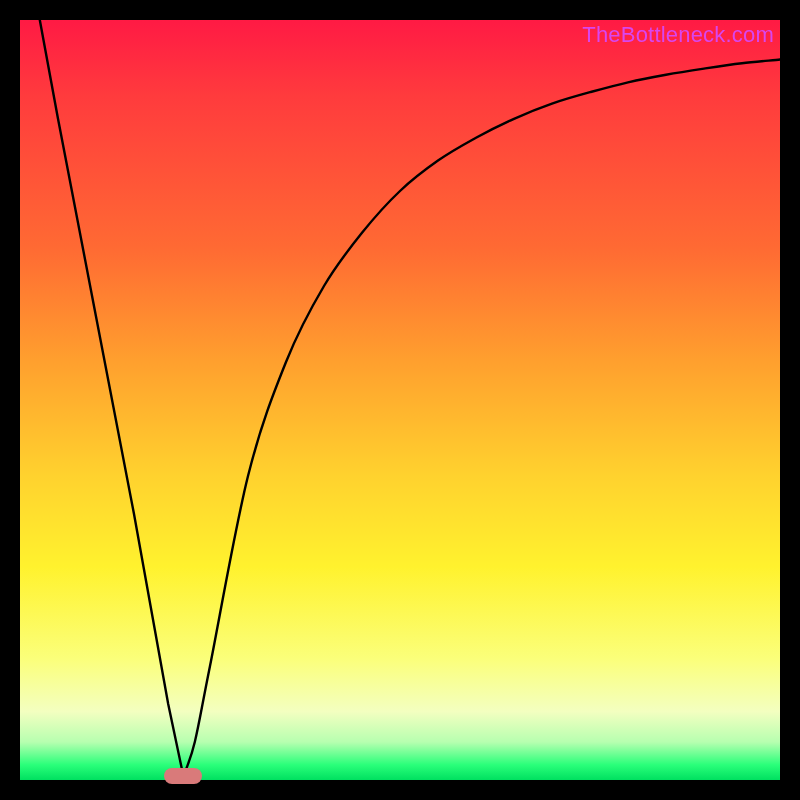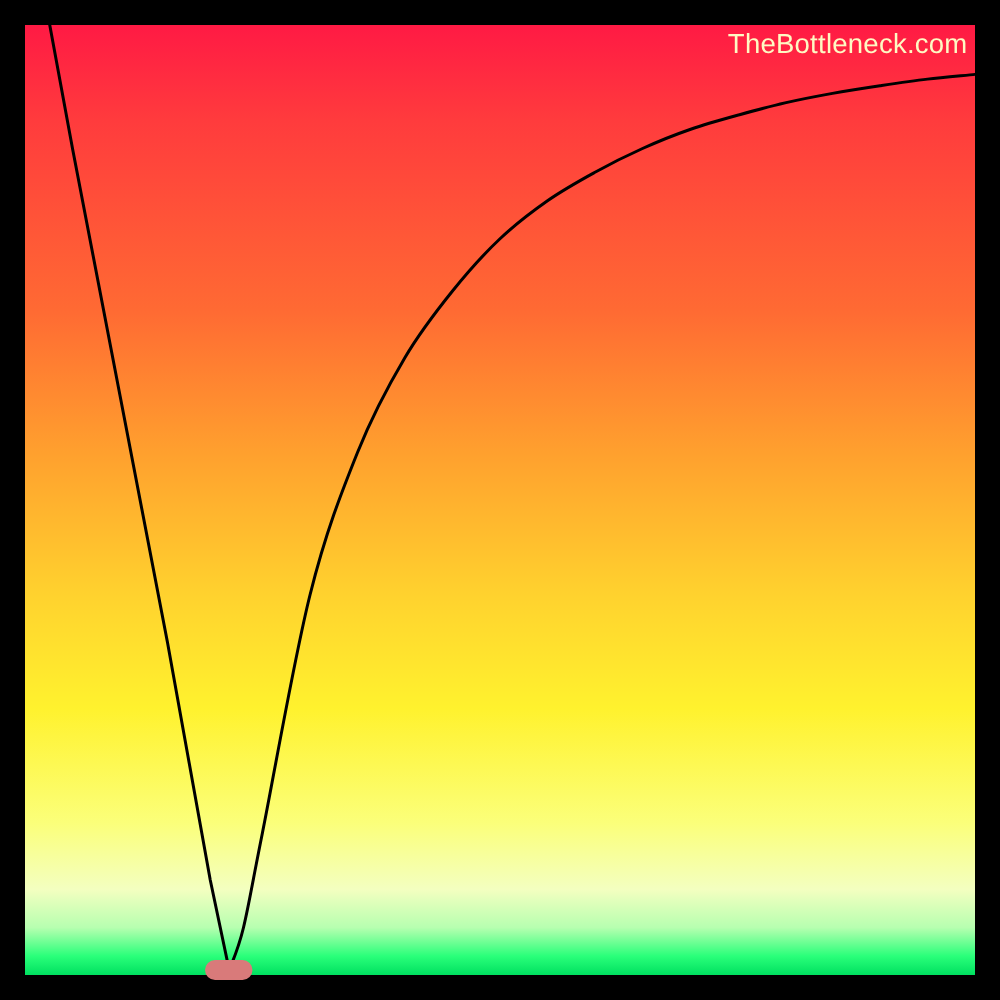--- a/index.html
+++ b/index.html
@@ -38,21 +38,21 @@
       #f3ffc0 91%,
       #b7ffb0 95%,
       #2aff7a 98%,
       #00e060 100%
     );
   }
   .watermark {
     position: absolute;
     top: 2px;
     right: 6px;
-    color: #fef9c3;
+    color: #d946ef;
     font-size: 22px;
     font-weight: 500;
     letter-spacing: 0.2px;
     user-select: none;
   }
   svg.curve {
     position: absolute;
     left: 0;
     top: 0;
     width: 760px;

